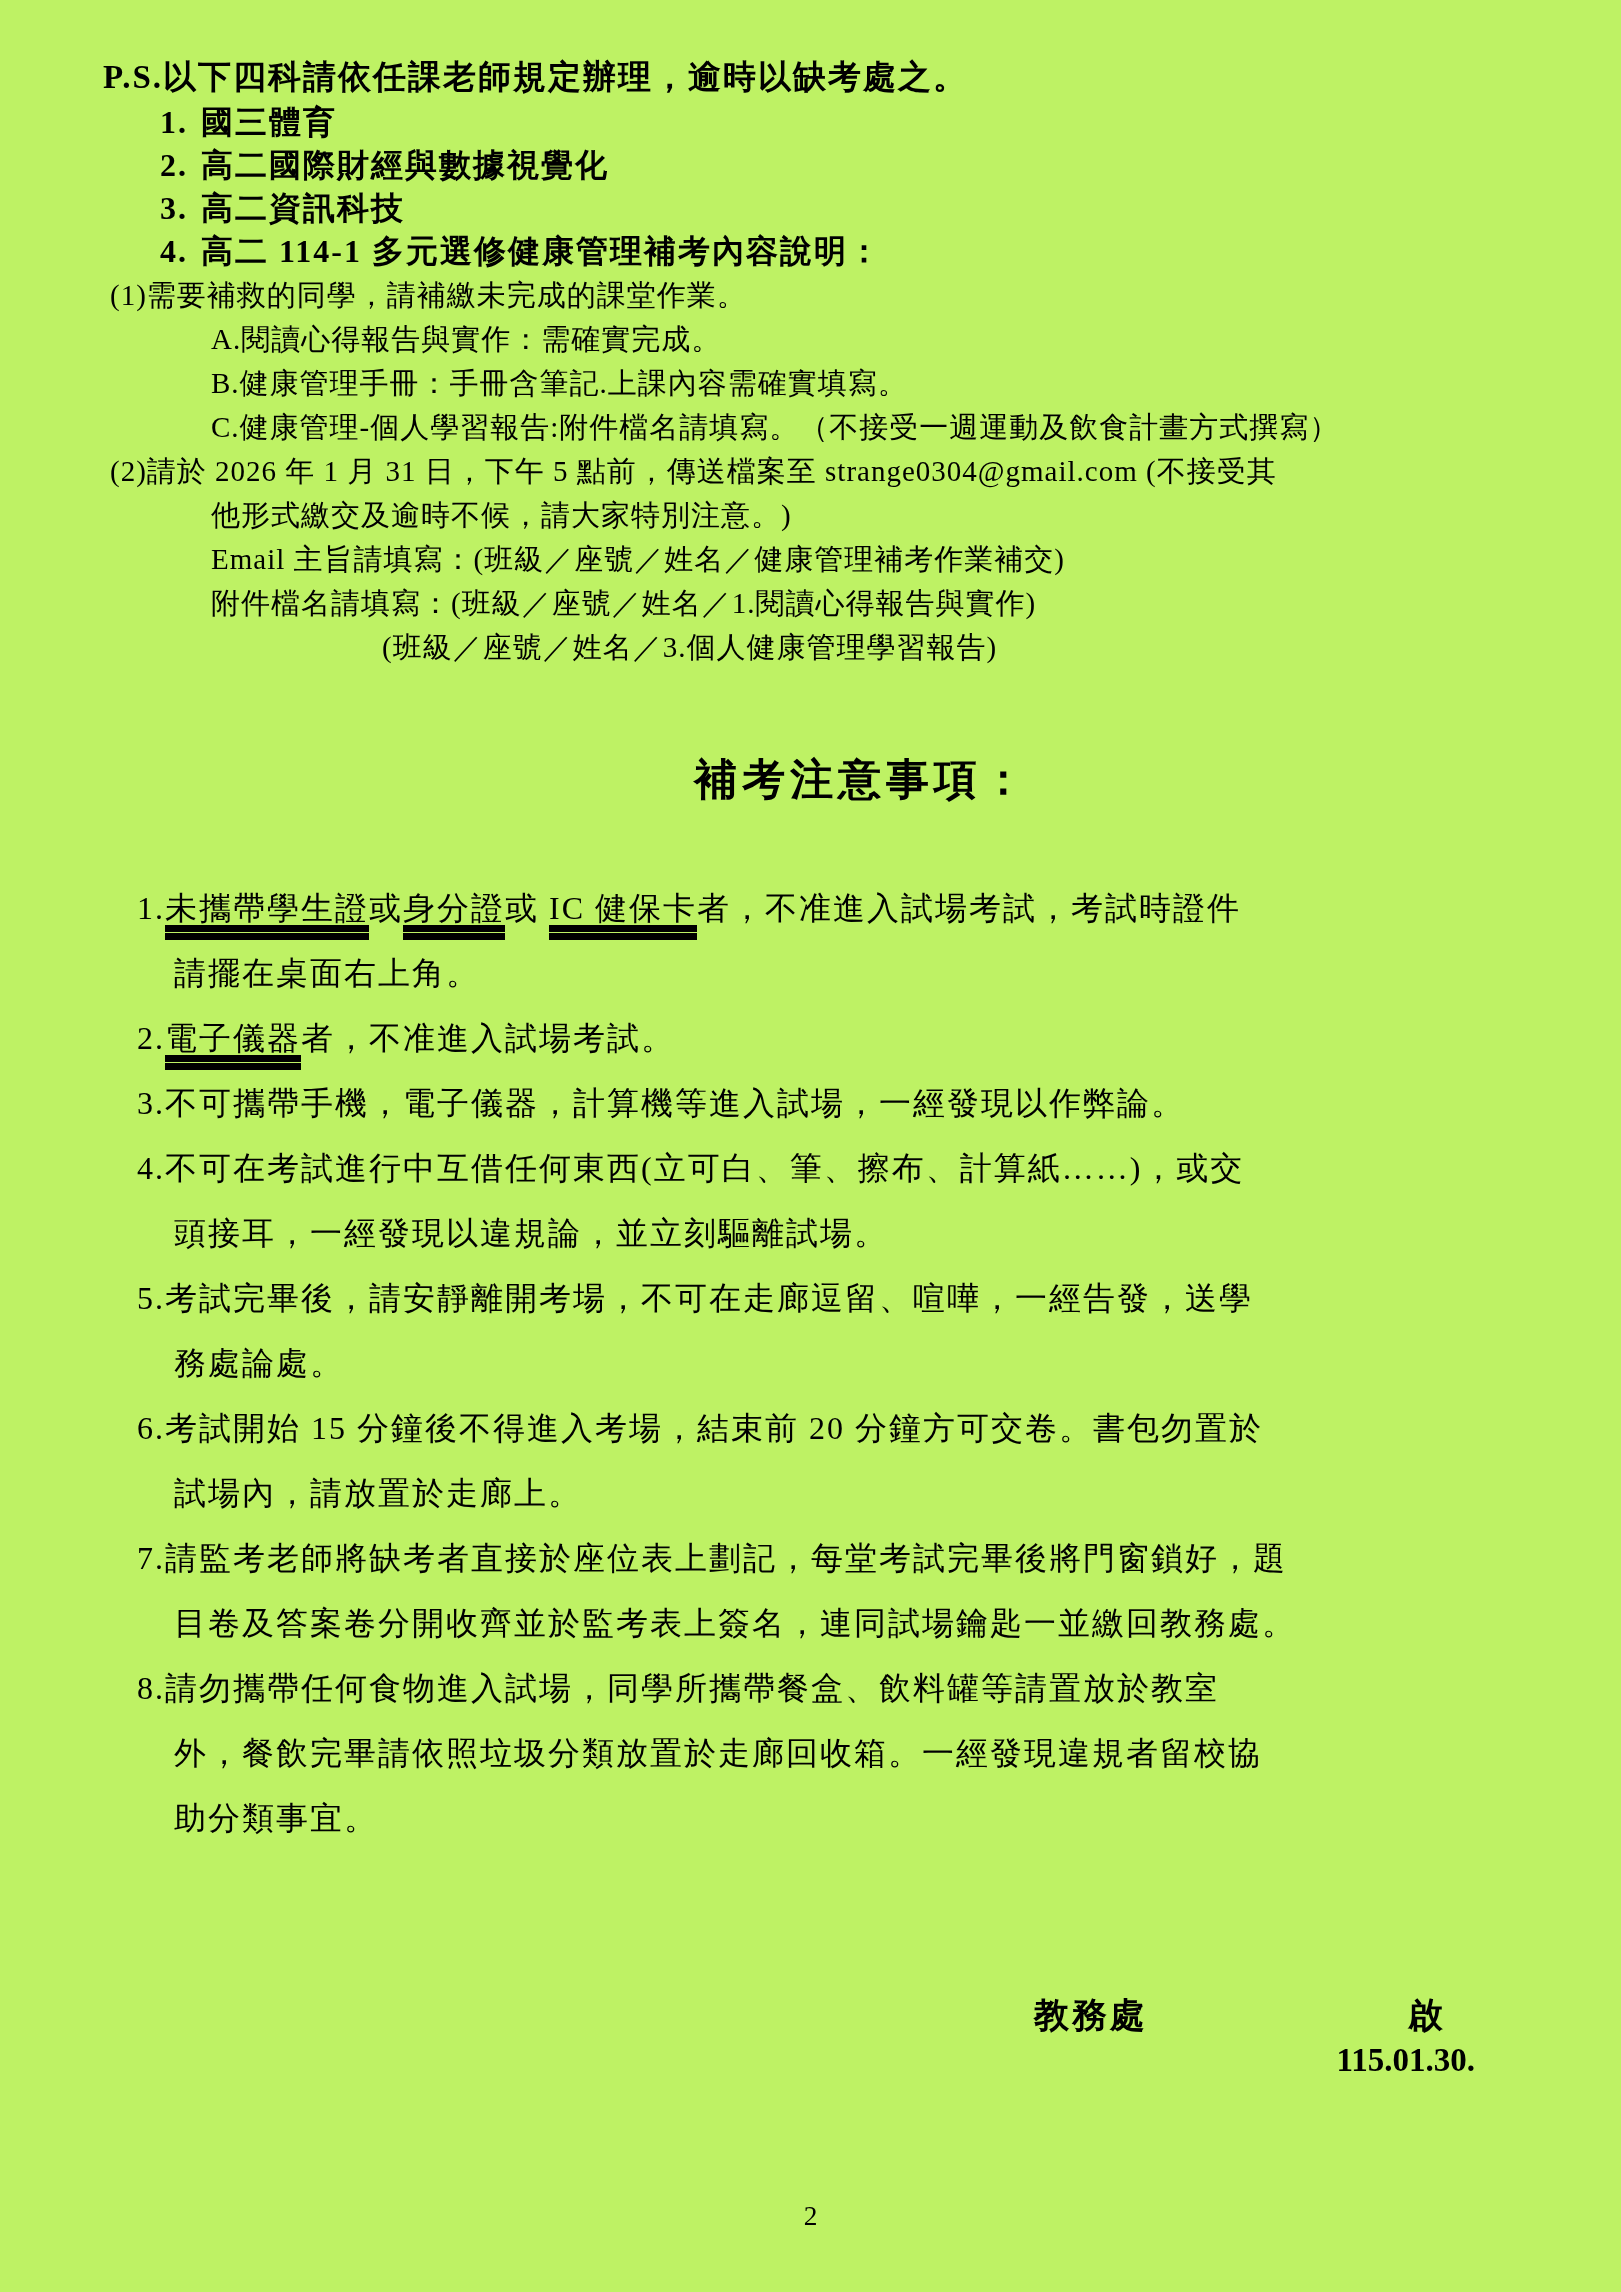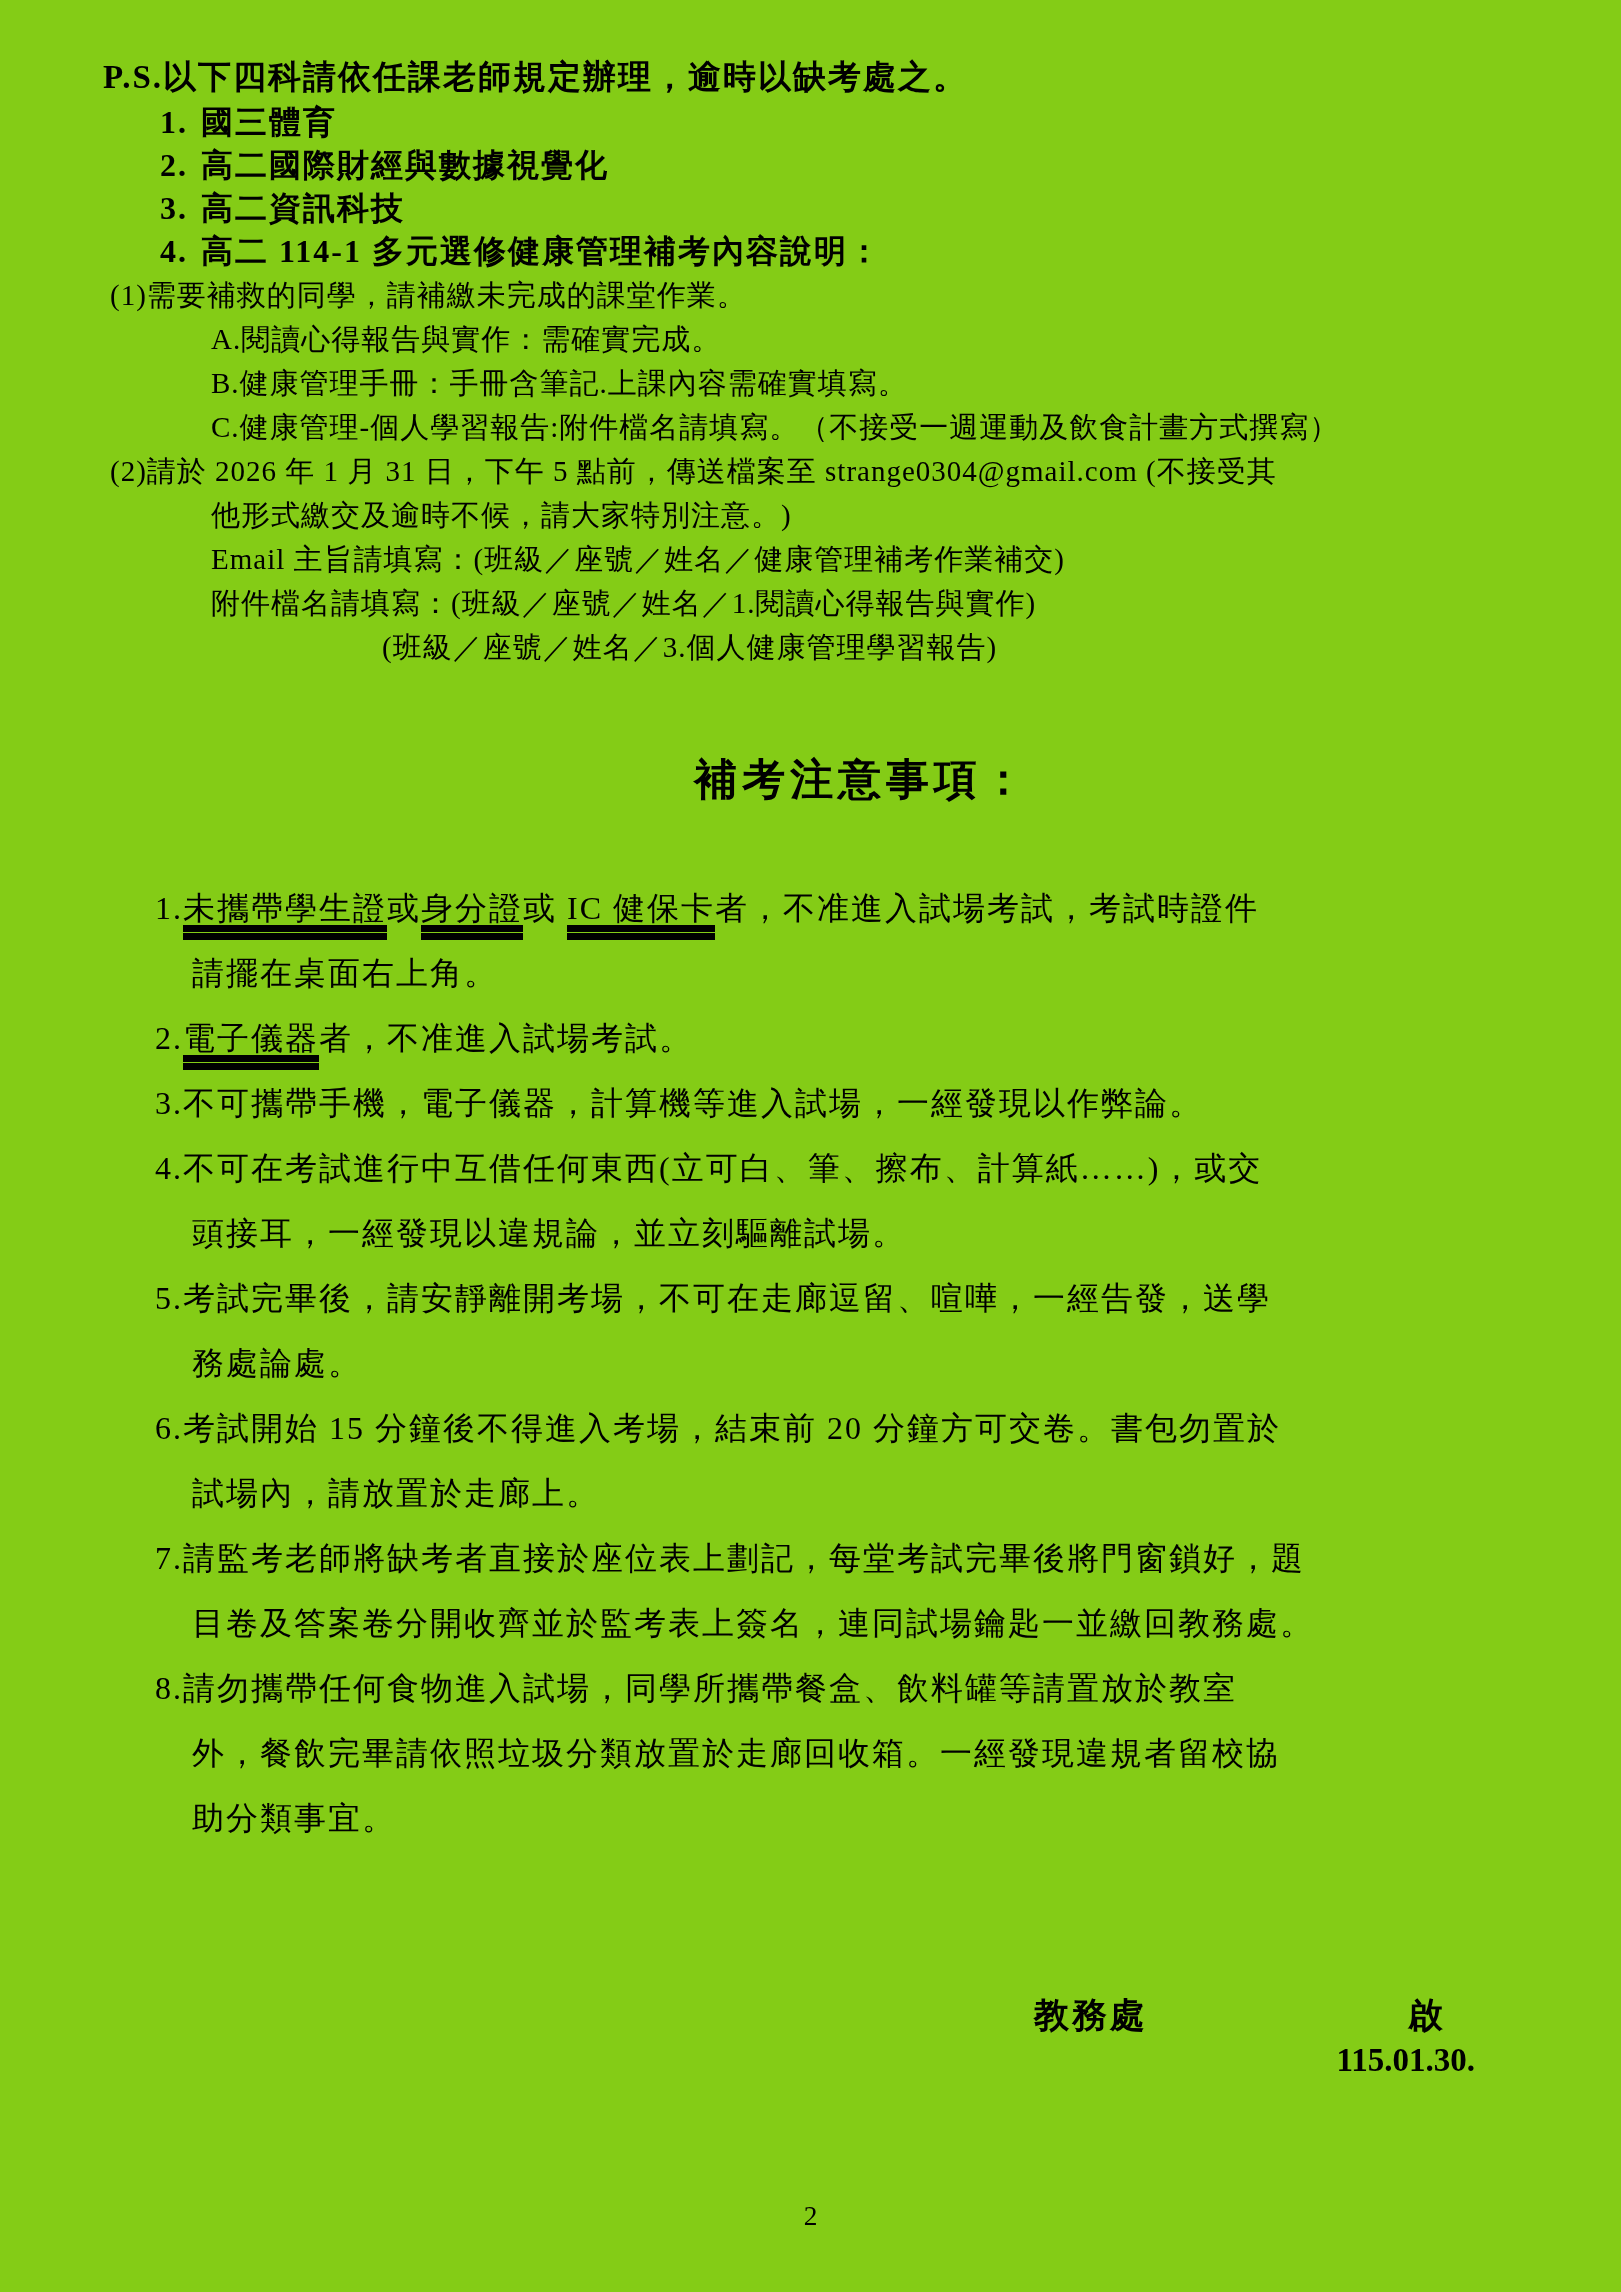--- a/index.html
+++ b/index.html
@@ -1,20 +1,20 @@
 <!DOCTYPE html>
 <html><head>
 <meta charset="utf-8">
 <style>
   html, body { margin: 0; padding: 0; background: #ffffff; }
   .page {
     position: relative;
     width: 1621px;
     height: 2293px;
-    background: #84cc16;
+    background: #bef264;
     color: #000000;
     font-family: "Liberation Serif", "DejaVu Serif", serif;
     overflow: hidden;
   }
   .content { padding-top: 54px; }
 
   
   .ps-heading {
     margin-left: 103px;
     font-size: 33px;
@@ -44,21 +44,21 @@
   
   .notes-heading {
     margin-left: 103px;
     margin-top: 83px;
     font-size: 43px;
     font-weight: 700;
     letter-spacing: 4.9px;
     line-height: 55px;
     text-align: center;
   }
-  .notes-list { margin-top: 69px; font-size: 32px; letter-spacing: 2px; padding-left: 18px; }
+  .notes-list { margin-top: 69px; font-size: 32px; letter-spacing: 2px; }
   .note-line { line-height: 65px; white-space: nowrap; }
   .note-first { margin-left: 137px; }
   .note-cont  { margin-left: 174px; }
   .u {
     text-decoration-line: underline;
     text-decoration-style: double;
     text-decoration-thickness: 6.9px;
     text-underline-offset: 5.9px;
   }
 

